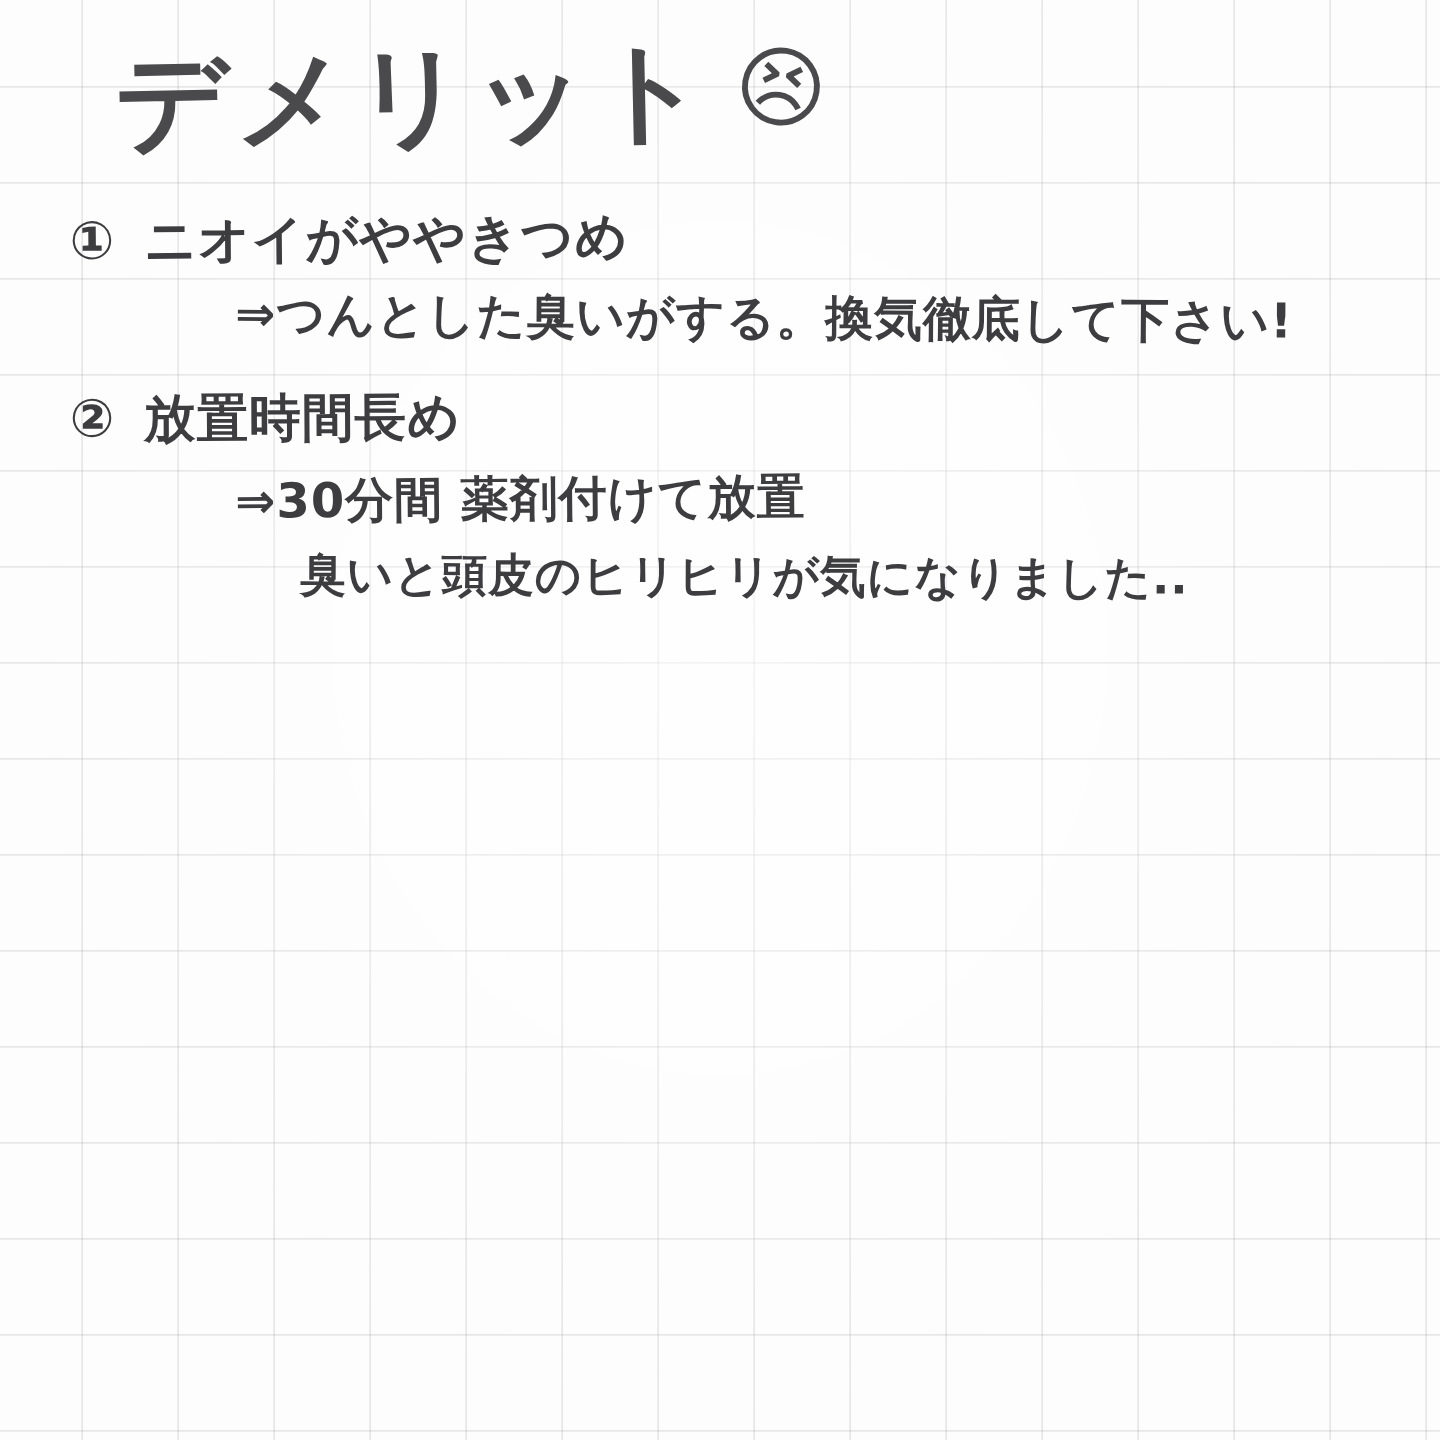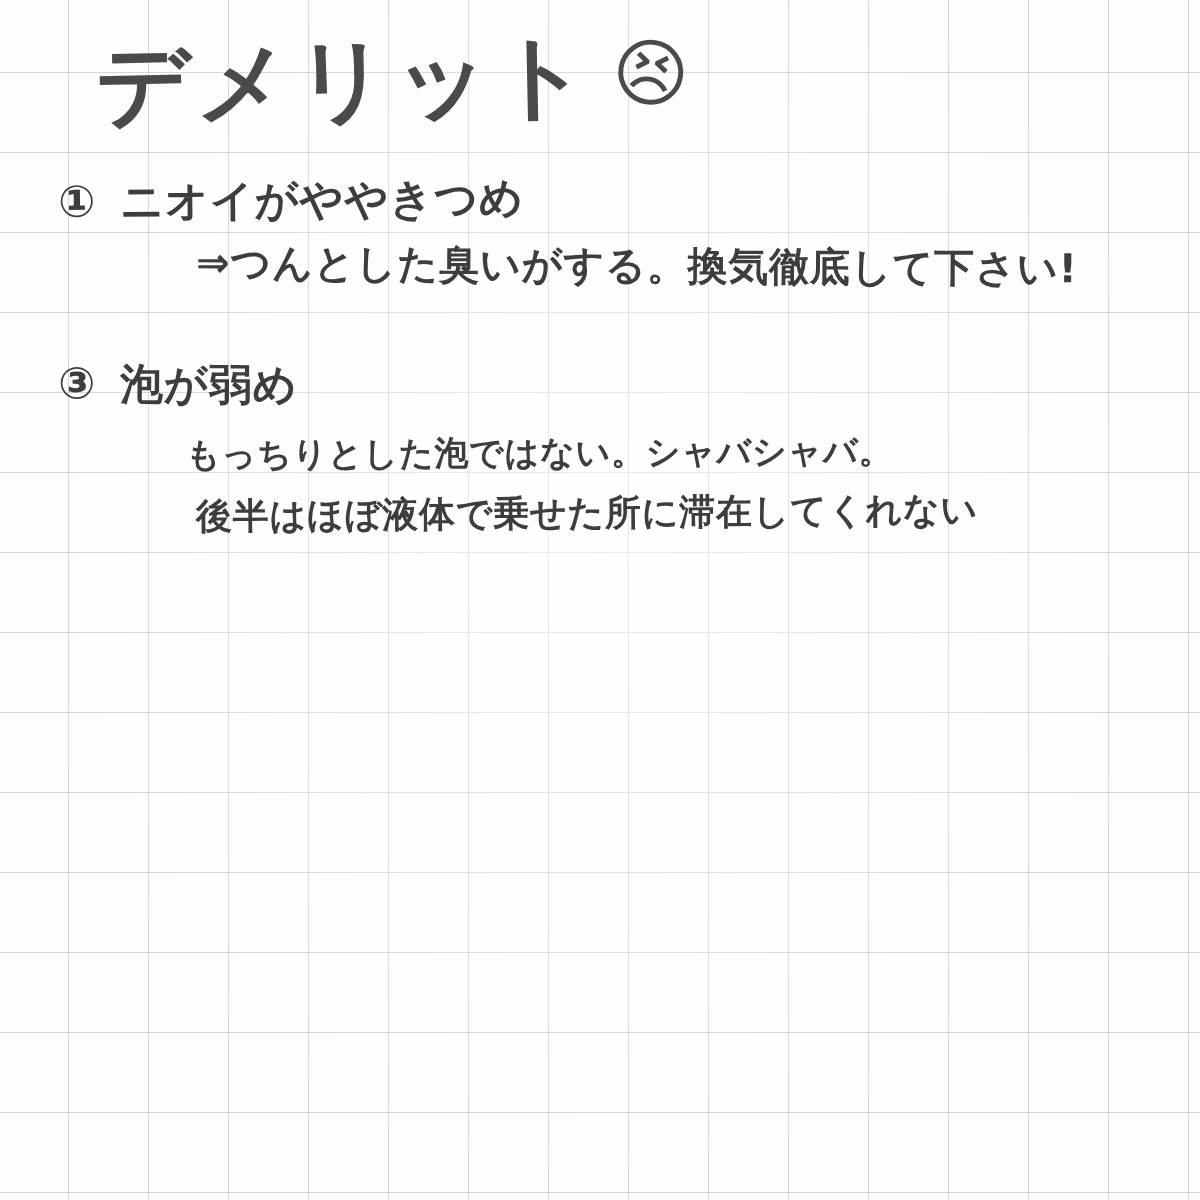--- a/index.html
+++ b/index.html
@@ -145,31 +145,31 @@
       <div class="item">
         <div class="line lvl-head hw j1">
           <span class="num">①</span><span>ニオイがややきつめ</span>
         </div>
         <div class="gap-s"></div>
         <div class="line lvl-sub hw j2">⇒つんとした臭いがする。換気徹底して下さい!</div>
       </div>
 
       <div class="gap-m"></div>
 
+      <div class="item">
+        <div class="line lvl-head hw j3">
+          <span class="num">②</span><span>放置時間長め</span>
+        </div>
+        <div class="gap-s"></div>
+        <div class="line lvl-sub hw j1">⇒30分間 薬剤付けて放置</div>
+        <div class="gap-s"></div>
+        <div class="line lvl-sub2 hw j4">臭いと頭皮のヒリヒリが気になりました..</div>
+      </div>
 
       <div class="gap-m"></div>
 
-      <div class="item">
-        <div class="line lvl-head hw j2">
-          <span class="num">③</span><span>泡が弱め</span>
-        </div>
-        <div class="gap-s"></div>
-        <div class="line lvl-note hw j3">もっちりとした泡ではない。シャバシャバ。</div>
-        <div class="gap-s"></div>
-        <div class="line lvl-note2 hw j1">後半はほぼ液体で乗せた所に滞在してくれない</div>
-      </div>
 
       <div class="gap-m"></div>
 
 
     </div>
   </div>
 </div>
 
 </body></html>

